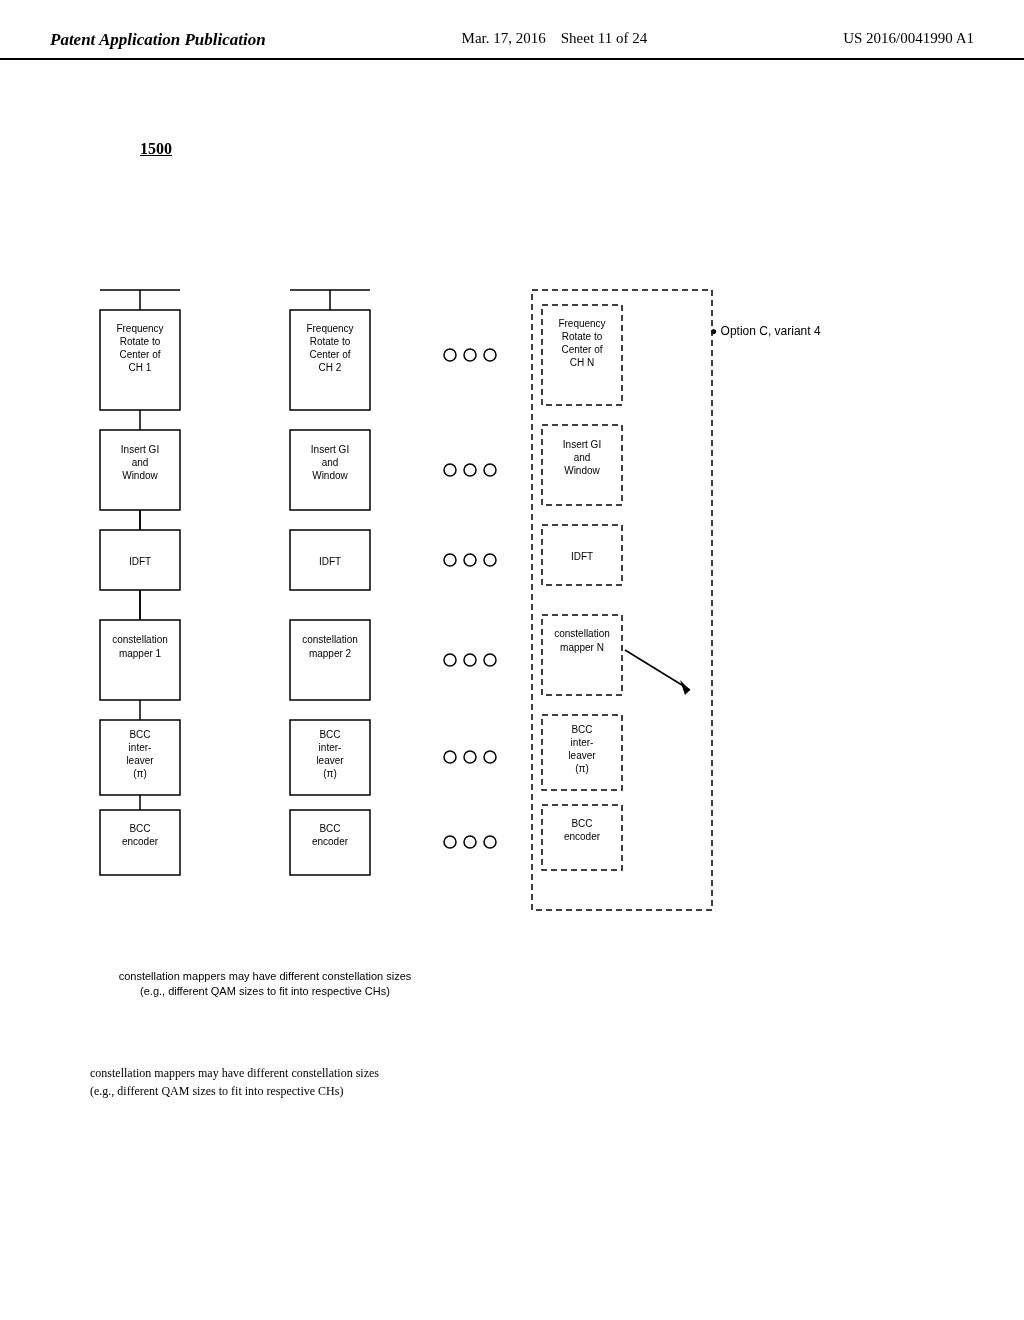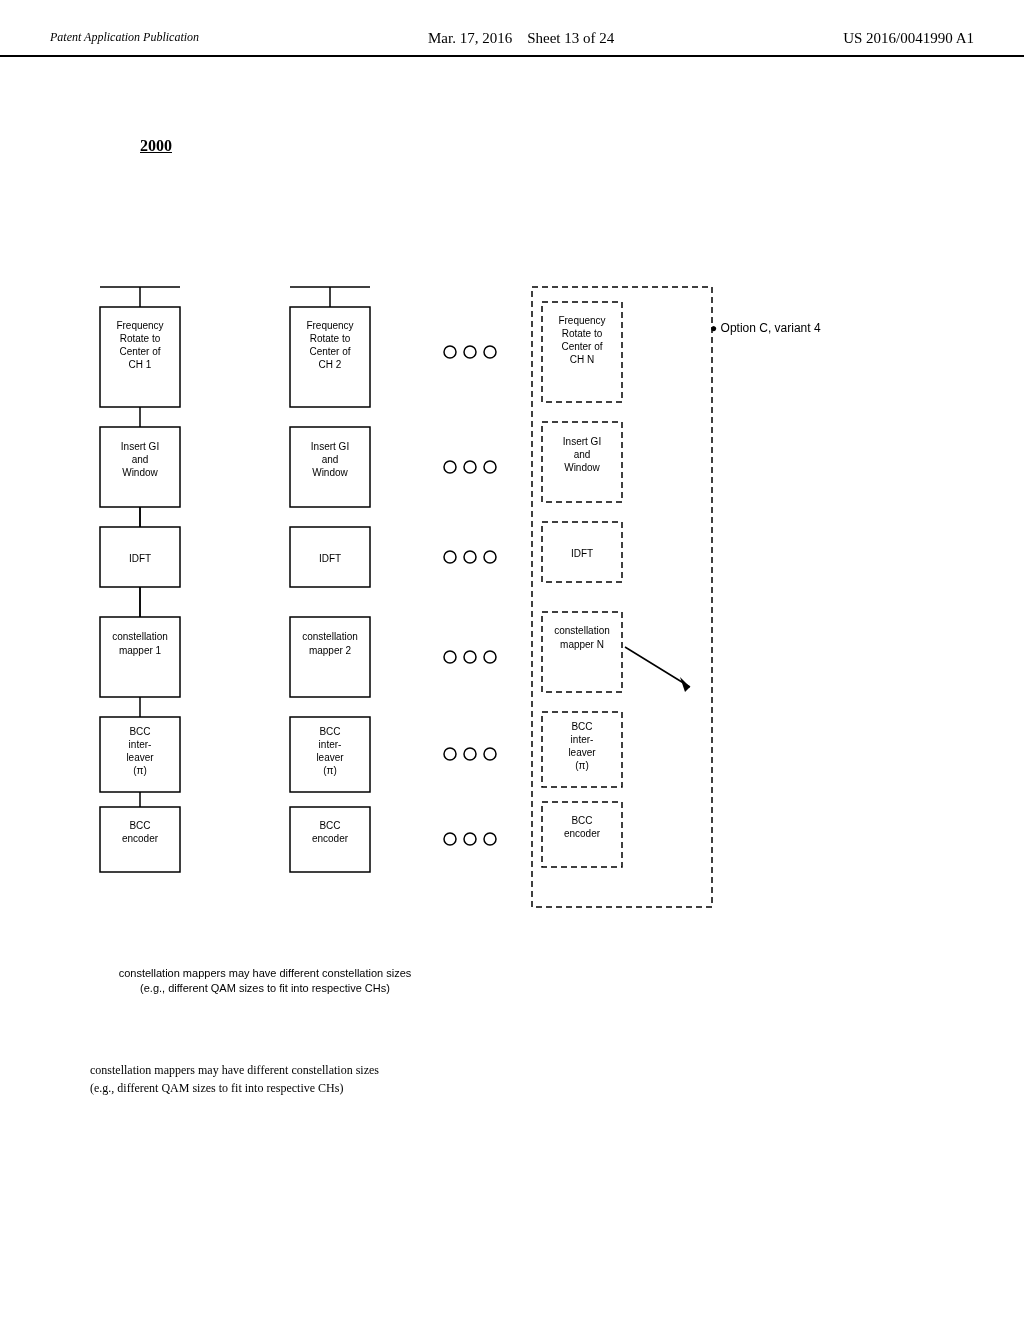--- a/index.html
+++ b/index.html
@@ -15,22 +15,22 @@
     
     .header {
       display: flex;
       justify-content: space-between;
       align-items: flex-start;
       padding: 30px 50px 0 50px;
       border-bottom: 2px solid #000;
       padding-bottom: 8px;
     }
     .header-left {
-      font-weight: normal;
-      font-size: 12px;
+      font-weight: bold;
+      font-size: 17px;
       font-style: italic;
     }
     .header-center {
       font-size: 15px;
       text-align: center;
     }
     .header-right {
       font-size: 15px;
       text-align: right;
     }
@@ -59,28 +59,28 @@
       line-height: 1.5;
     }
   </style>
 </head>
 <body>
 
 <div class="header">
   <div class="header-left">Patent Application Publication</div>
   <div class="header-center">
     <span>Mar. 17, 2016</span>&nbsp;&nbsp;&nbsp;
-    <span>Sheet 13 of 24</span>
+    <span>Sheet 11 of 24</span>
   </div>
   <div class="header-right">US 2016/0041990 A1</div>
 </div>
 
 <div class="main-content">
 
-  <div class="fig-label-1300">2000</div>
+  <div class="fig-label-1300">1500</div>
 
   <svg style="position:absolute; top:100px; left:70px; width:820px; height:920px;" viewBox="0 0 820 920" xmlns="http://www.w3.org/2000/svg">
 
     <rect x="30" y="650" width="80" height="65" fill="white" stroke="black" stroke-width="1.5"></rect>
     <text x="70" y="672" text-anchor="middle" font-size="10" font-family="Arial, sans-serif">BCC</text>
     <text x="70" y="685" text-anchor="middle" font-size="10" font-family="Arial, sans-serif">encoder</text>
 
     <rect x="30" y="560" width="80" height="75" fill="white" stroke="black" stroke-width="1.5"></rect>
     <text x="70" y="578" text-anchor="middle" font-size="10" font-family="Arial, sans-serif">BCC</text>
     <text x="70" y="591" text-anchor="middle" font-size="10" font-family="Arial, sans-serif">inter-</text>

